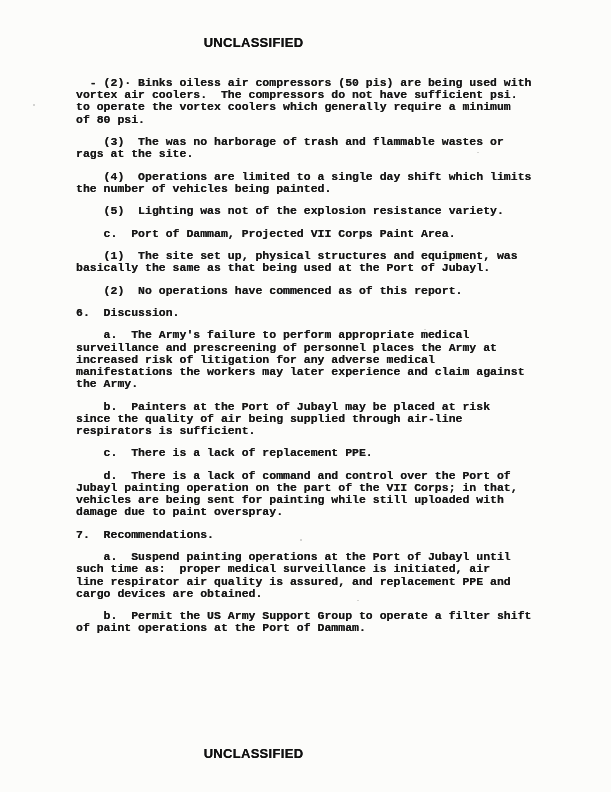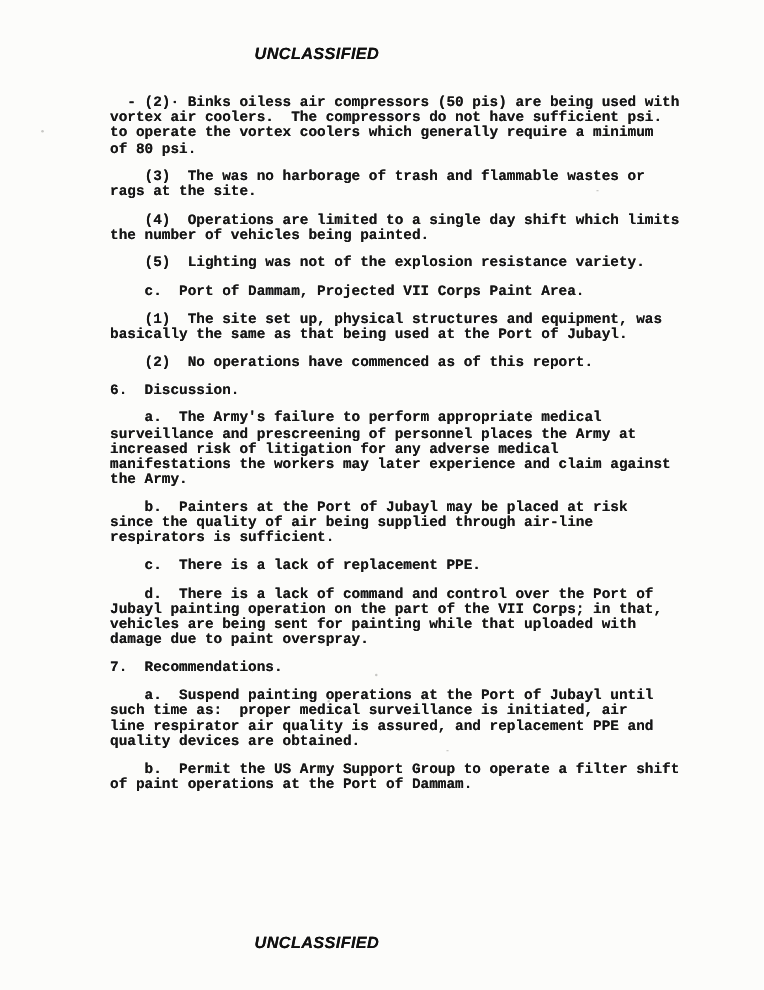--- a/index.html
+++ b/index.html
@@ -20,27 +20,26 @@
     position: absolute;
     left: 0;
     width: 507px;
     text-align: center;
     font-family: "Liberation Sans", "DejaVu Sans", sans-serif;
     font-weight: bold;
     font-size: 13px;
     letter-spacing: 0.3px;
     color: #111;
     text-shadow: 0 0 0.5px #111;
-    font-style: italic;
   }
   .banner.top { top: 35px; }
   .banner.bottom { top: 746px; }
   .body-text {
     position: absolute;
-    left: 88px;
+    left: 76px;
     top: 77px;
     width: 480px;
   }
   .para {
     margin: 0 0 10.2px 0;
   }
   .line {
     white-space: pre;
     font-size: 11.5px;
     font-weight: bold;
@@ -111,31 +110,31 @@
         <div class="line">    b.  Painters at the Port of Jubayl may be placed at risk</div>
         <div class="line">since the quality of air being supplied through air-line</div>
         <div class="line">respirators is sufficient.</div>
       </div>
       <div class="para">
         <div class="line">    c.  There is a lack of replacement PPE.</div>
       </div>
       <div class="para">
         <div class="line">    d.  There is a lack of command and control over the Port of</div>
         <div class="line">Jubayl painting operation on the part of the VII Corps; in that,</div>
-        <div class="line">vehicles are being sent for painting while that uploaded with</div>
+        <div class="line">vehicles are being sent for painting while still uploaded with</div>
         <div class="line">damage due to paint overspray.</div>
       </div>
       <div class="para">
         <div class="line">7.  Recommendations.</div>
       </div>
       <div class="para">
         <div class="line">    a.  Suspend painting operations at the Port of Jubayl until</div>
         <div class="line">such time as:  proper medical surveillance is initiated, air</div>
         <div class="line">line respirator air quality is assured, and replacement PPE and</div>
-        <div class="line">quality devices are obtained.</div>
+        <div class="line">cargo devices are obtained.</div>
       </div>
       <div class="para">
         <div class="line">    b.  Permit the US Army Support Group to operate a filter shift</div>
         <div class="line">of paint operations at the Port of Dammam.</div>
       </div>
     </div>
 
   <div class="banner bottom">UNCLASSIFIED</div>
 
   <div class="speck s1"></div>

